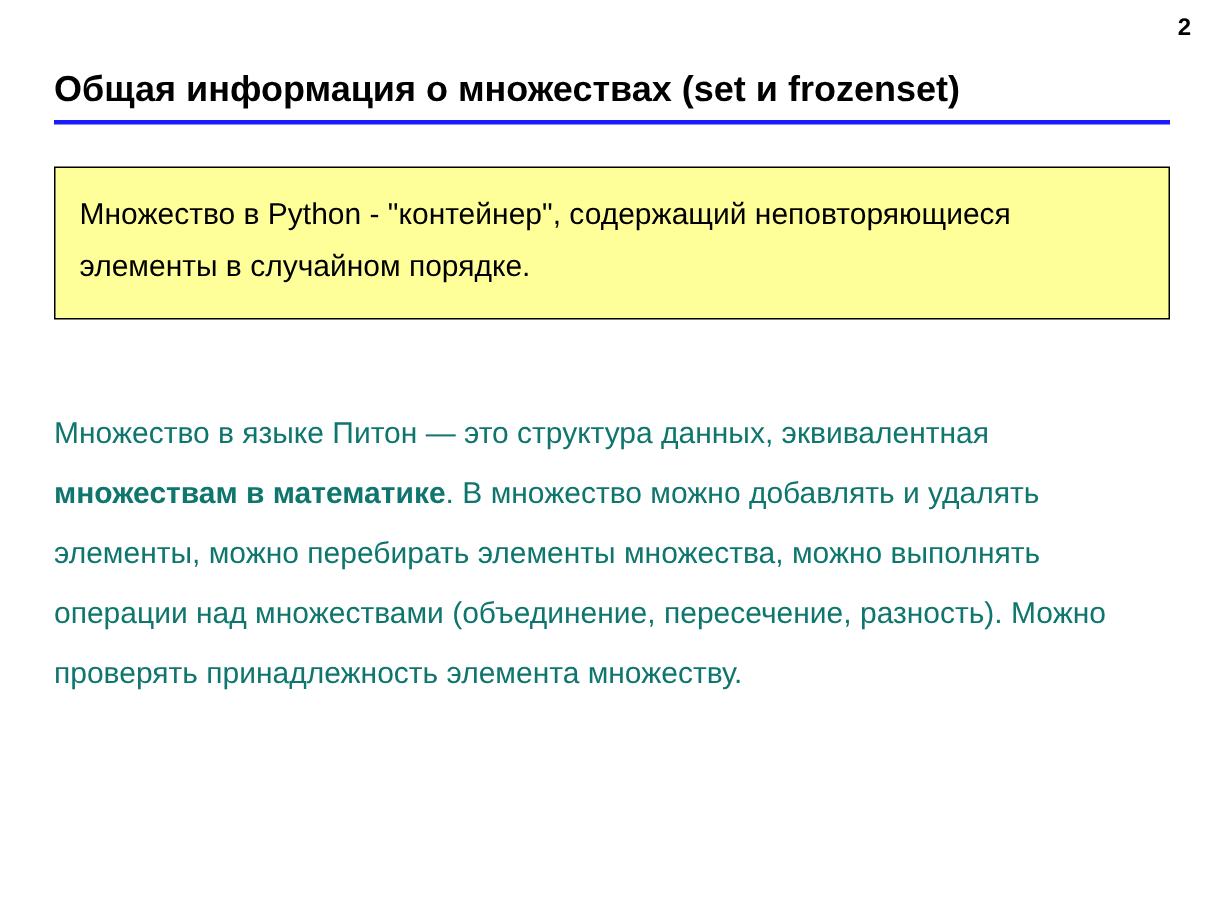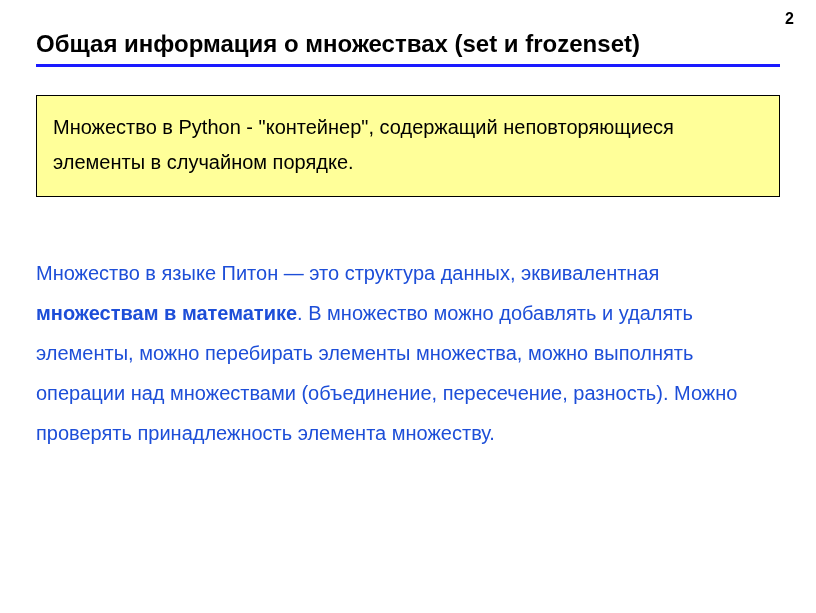--- a/index.html
+++ b/index.html
@@ -20,21 +20,21 @@
       top: 10px;
       right: 22px;
       font-size: 16px;
       font-weight: bold;
       color: #000;
     }
     .title {
       font-size: 24px;
       font-weight: bold;
       color: #000;
-      margin-top: 12px;
+      margin-top: 28px;
       margin-bottom: 6px;
     }
     .title-underline {
       border: none;
       border-top: 3px solid #1a1aff;
       margin-bottom: 28px;
     }
     .highlight-box {
       background: #ffff99;
       border: 1px solid #000;
@@ -43,21 +43,21 @@
       line-height: 1.75;
       color: #000;
       margin-bottom: 56px;
     }
     .highlight-box .bold {
       font-weight: normal;
     }
     .body-text {
       font-size: 20px;
       line-height: 2.0;
-      color: #1d4ed8;
+      color: #0f766e;
     }
     .body-text .bold {
       font-weight: bold;
     }
   </style>
 </head>
 <body>
 
 <div class="page-number">2</div>
 

